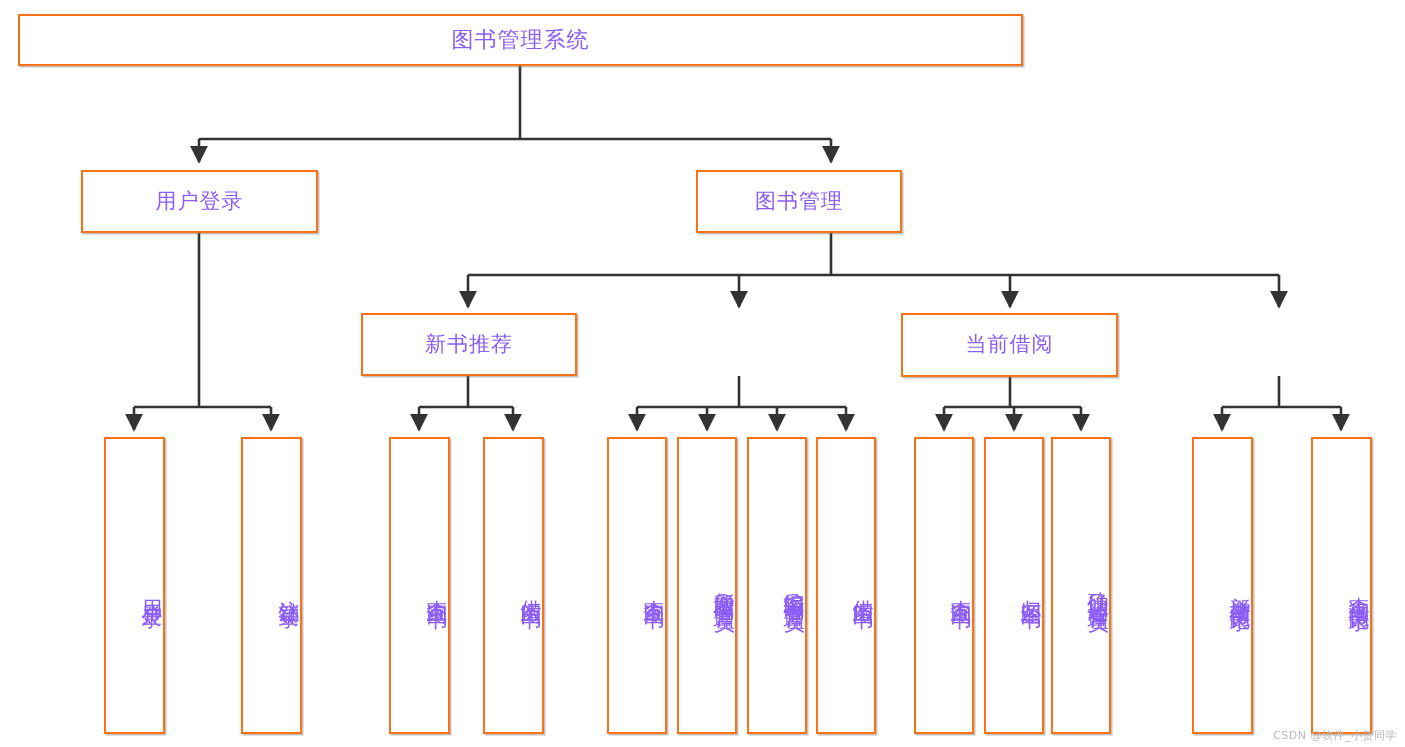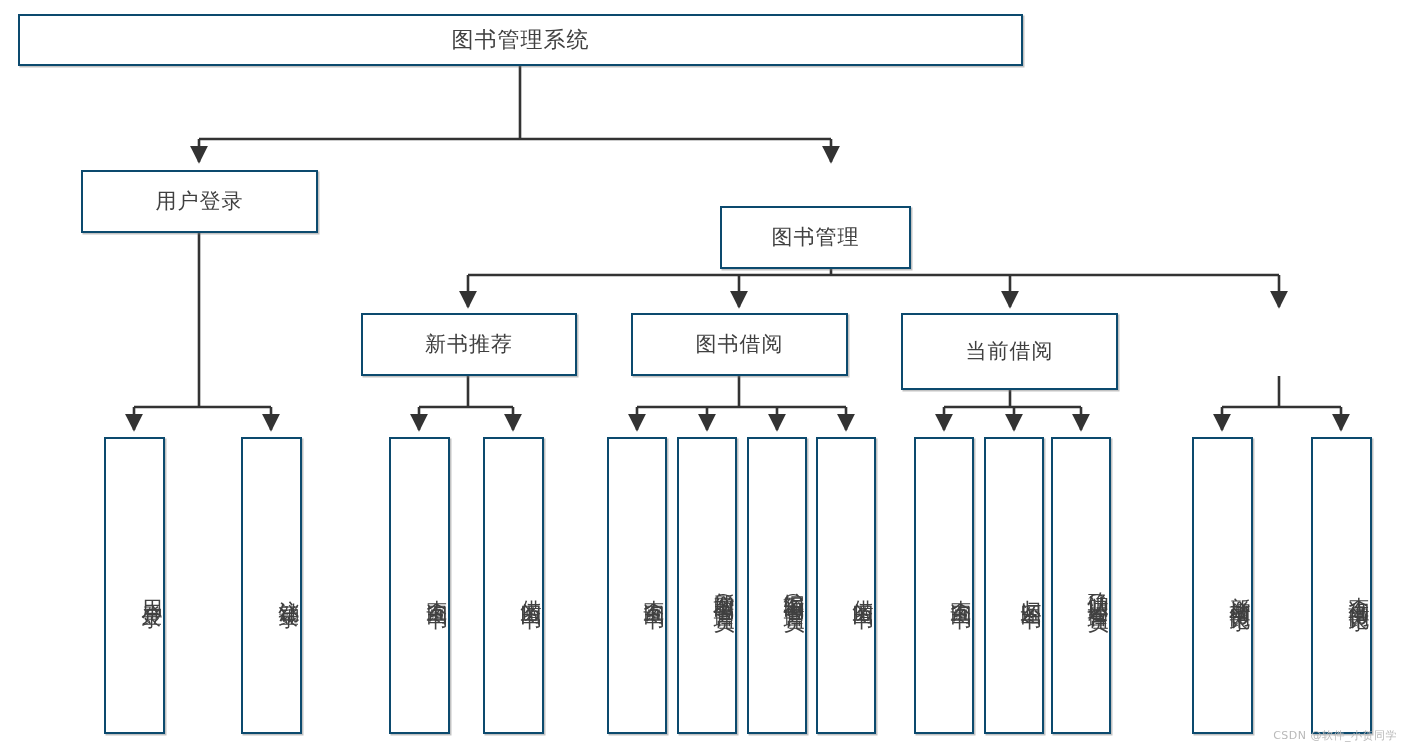--- a/index.html
+++ b/index.html
@@ -19,26 +19,26 @@
     position: absolute;
     left: 0;
     top: 0;
     width: 1405px;
     height: 747px;
     pointer-events: none;
   }
   .node {
     position: absolute;
     box-sizing: border-box;
-    border: 2px solid #0c4a6e;
+    border: 2px solid #f97316;
     background: #ffffff;
     display: flex;
     align-items: center;
     justify-content: center;
-    color: #404040;
+    color: #8b5cf6;
     box-shadow: 1.5px 1.5px 0 rgba(120,120,120,0.45);
   }
   .node.horiz {
     font-size: 21px;
     letter-spacing: 1px;
     line-height: 1.2;
   }
   .node.root {
     font-size: 22px;
   }
@@ -120,31 +120,28 @@
     </g>
   </svg>
 
   <div class="node horiz root" style="left:18px; top:14px; width:1005px; height:52px;">
     <span>图书管理系统</span>
   </div>
 
   <div class="node horiz" style="left:81px; top:170px; width:237px; height:63px;">
     <span>用户登录</span>
   </div>
-  <div class="node horiz" style="left:720px; top:170px; width:191px; height:63px;margin-top:36px;">
+  <div class="node horiz" style="left:696px; top:170px; width:206px; height:63px;">
     <span>图书管理</span>
   </div>
 
   <div class="node horiz" style="left:361px; top:313px; width:216px; height:63px;text-align:center;">
     <span>新书推荐</span>
   </div>
-  <div class="node horiz" style="left:631px; top:313px; width:217px; height:63px;">
-    <span>图书借阅</span>
-  </div>
-  <div class="node horiz" style="left:901px; top:313px; width:217px; height:77px;align-items:center;">
+  <div class="node horiz" style="left:901px; top:313px; width:217px; height:64px;align-items:center;">
     <span>当前借阅</span>
   </div>
 
   <div class="node vert" style="left:104px; top:437px; width:61px; height:297px;">
     <span>用户登录</span>
   </div>
   <div class="node vert" style="left:241px; top:437px; width:61px; height:297px;">
     <span>注销登录</span>
   </div>
 

